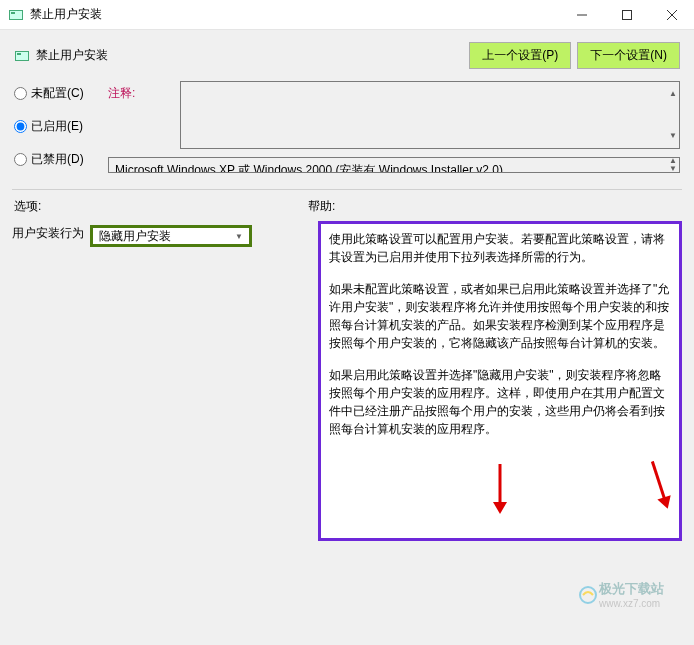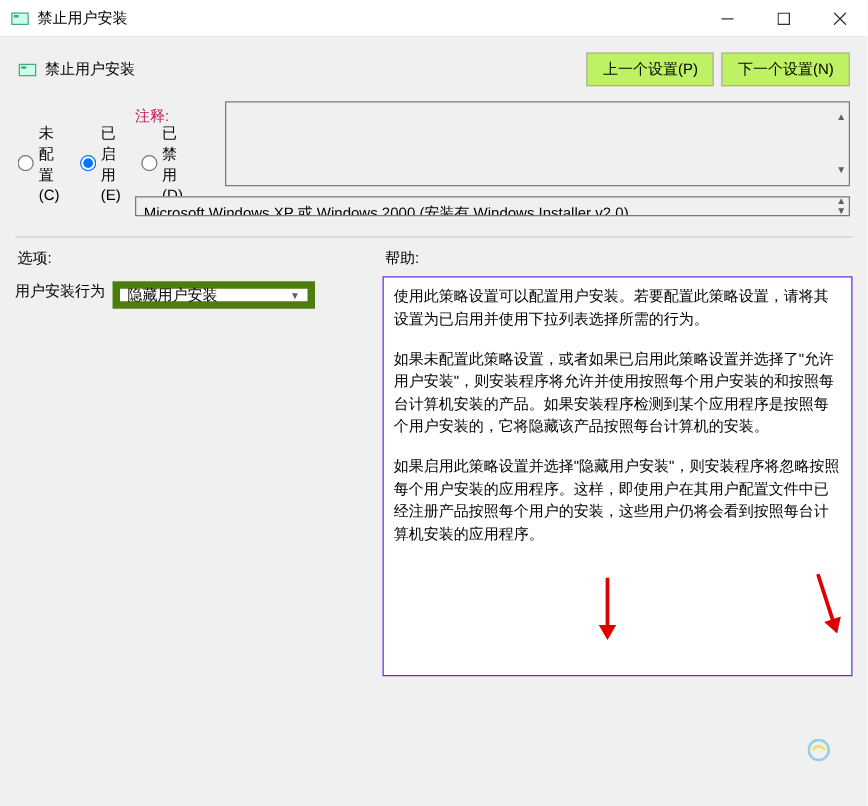--- a/index.html
+++ b/index.html
@@ -64,21 +64,21 @@
       text-align: center;
     }
     .top-section {
       display: flex;
       padding: 0 2px;
       gap: 0;
     }
     .radio-col {
       width: 94px;
       display: flex;
-      flex-direction: row;
+      flex-direction: column;
       gap: 16px;
       padding-top: 4px;
     }
     .radio-row {
       display: flex;
       align-items: center;
       gap: 4px;
     }
     .radio-row input[type="radio"] {
       width: 13px; height: 13px;
@@ -131,51 +131,51 @@
       margin: 14px 0 8px 0;
     }
     .section-labels {
       display: flex;
       padding: 0 2px 6px 2px;
     }
     .section-labels .left { width: 294px; }
     .section-labels .right { flex: 1; }
     .main-section {
       display: flex;
-      gap: 14px;
+      gap: 26px;
       flex: 1;
       min-height: 0;
     }
     .options-col {
       width: 280px;
       display: flex;
       align-items: flex-start;
       gap: 6px;
       padding-top: 4px;
     }
     .opt-label { font-size: 12px; }
     .dropdown {
       flex: 1;
-      border: 6px solid #4d7c0f;
+      border: 3px solid #4d7c0f;
       background: #fff;
       display: flex;
       align-items: center;
       justify-content: space-between;
       padding: 2px 2px 2px 6px;
       height: 22px;
       max-width: 162px;
     }
     .dropdown-arrow {
       font-size: 8px;
       color: #606060;
       padding: 0 4px;
     }
     .help-col {
       flex: 1;
-      border: 1px solid #6d28d9;
+      border: 3px solid #6d28d9;
       background: #fff;
       overflow: auto;
       padding: 6px 8px;
       height: 320px;
       position: relative;
     }
     .help-col p { line-height: 1.5; margin-bottom: 4px; }
     .help-col .pbreak { height: 10px; }
     .red-arrow {
       position: absolute;
@@ -336,13 +336,17 @@
   </div>
 
 
 </div>
 
 <div class="watermark">
   <svg width="18" height="18" viewBox="0 0 18 18">
       <circle cx="9" cy="9" r="8" fill="none" stroke="#5bd" stroke-width="2"></circle>
       <path d="M4 9 Q 9 3 14 9" fill="none" stroke="#fc0" stroke-width="2"></path>
     </svg>
+  <div>
+    <div class="watermark-text">极光下载站</div>
+    <div class="watermark-sub">www.xz7.com</div>
+  </div>
 </div>
 
 </body></html>

